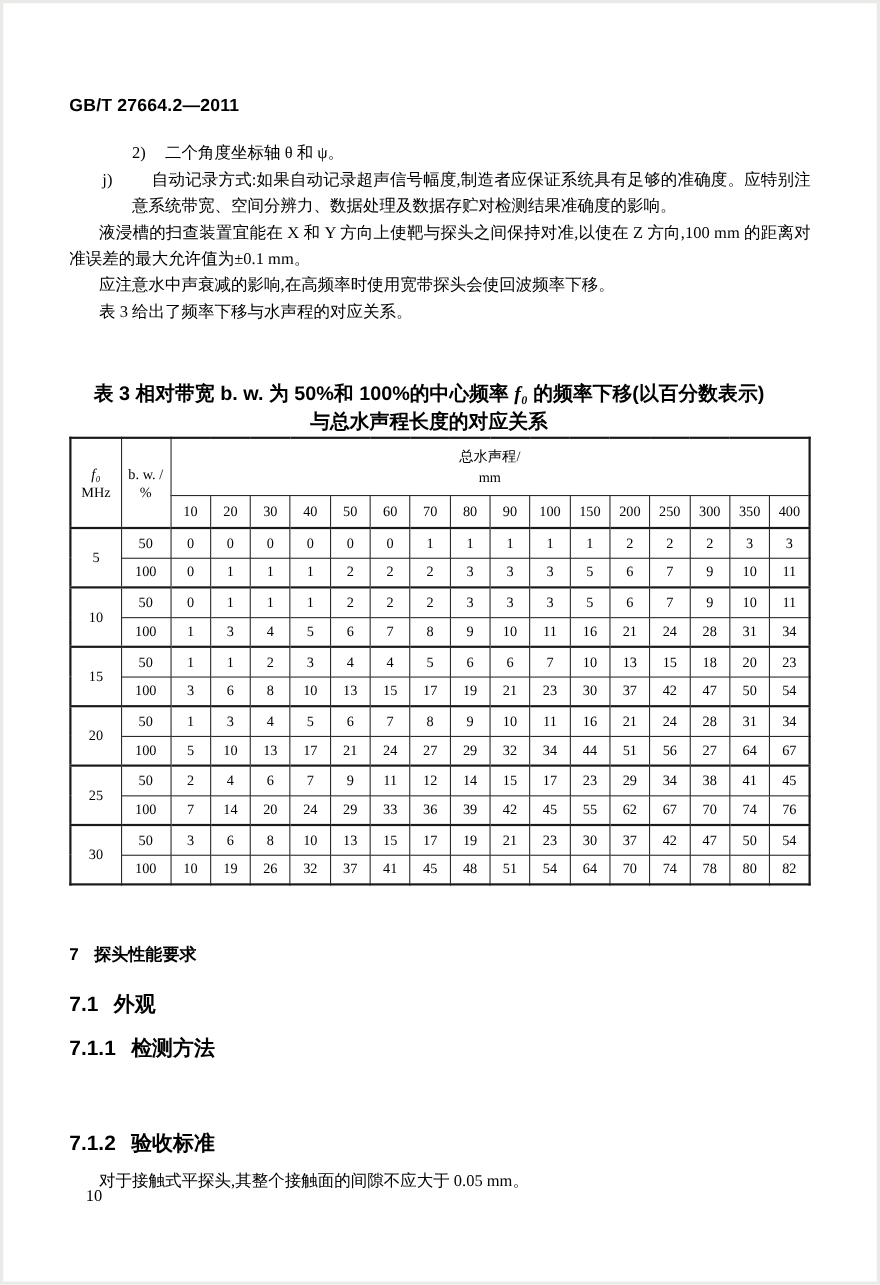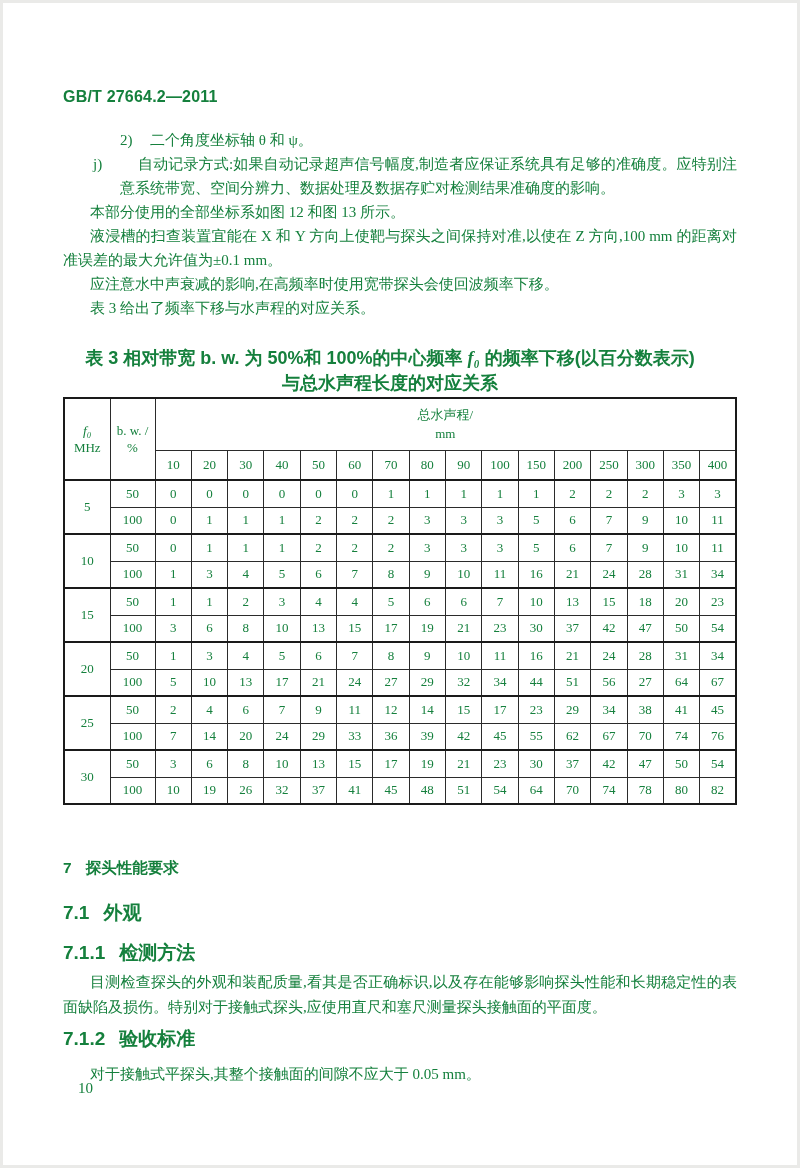--- a/index.html
+++ b/index.html
@@ -5,21 +5,21 @@
   * { margin: 0; padding: 0; box-sizing: border-box; }
   html, body { background: #f2f2f0; }
   .page {
     position: relative;
     width: 800px;
     height: 1168px;
     margin: 0 auto;
     background: #ffffff;
     outline: 3px solid #eaeae8;
     outline-offset: -3px;
-    color: #15803d;
+    color: #000000;
     font-family: "Liberation Serif", serif;
     overflow: hidden;
   }
   .doc-header {
     position: absolute;
     top: 88px; left: 63px;
     font-family: "Liberation Sans", sans-serif;
     font-weight: bold;
     font-size: 16px;
     letter-spacing: 0.2px;
@@ -105,21 +105,20 @@
   <div class="doc-header">GB/T 27664.2—2011</div>
 
   <div class="intro">
     <div class="sub-item">
       <span class="lbl">2)</span>
       <span>二个角度坐标轴 θ 和 ψ。</span>
     </div>
     <div class="item-j">
       <span class="lbl">j)</span><span>自动记录方式:如果自动记录超声信号幅度,制造者应保证系统具有足够的准确度。应特别注意系统带宽、空间分辨力、数据处理及数据存贮对检测结果准确度的影响。</span>
     </div>
-    <div class="para">本部分使用的全部坐标系如图 12 和图 13 所示。</div>
     <div class="para">液浸槽的扫查装置宜能在 X 和 Y 方向上使靶与探头之间保持对准,以使在 Z 方向,100 mm 的距离对准误差的最大允许值为±0.1 mm。</div>
     <div class="para">应注意水中声衰减的影响,在高频率时使用宽带探头会使回波频率下移。</div>
     <div class="para">表 3 给出了频率下移与水声程的对应关系。</div>
   </div>
 
   <div class="table-title">
     <div class="tt-line"><span>表 3  相对带宽 b. w. 为 50%和 100%的中心频率 </span><i>f₀</i><span> 的频率下移(以百分数表示)</span></div>
     <div class="tt-line">与总水声程长度的对应关系</div>
   </div>
 
@@ -418,21 +417,20 @@
 
   <div class="section-h1">
     <span class="h-num">7</span><span>探头性能要求</span>
   </div>
   <div class="section-h2" style="top:900px">
     <span class="h-num">7.1</span><span>外观</span>
   </div>
   <div class="section-h3" style="top:940px">
     <span class="h-num">7.1.1</span><span>检测方法</span>
   </div>
-  <div class="body-para" style="top:970px">目测检查探头的外观和装配质量,看其是否正确标识,以及存在能够影响探头性能和长期稳定性的表面缺陷及损伤。特别对于接触式探头,应使用直尺和塞尺测量探头接触面的平面度。</div>
   <div class="section-h3" style="top:1026px">
     <span class="h-num">7.1.2</span><span>验收标准</span>
   </div>
   <div class="body-para" style="top:1062px">对于接触式平探头,其整个接触面的间隙不应大于 0.05 mm。</div>
 
   <div class="page-number">10</div>
 
 </div>
 
 </body></html>

